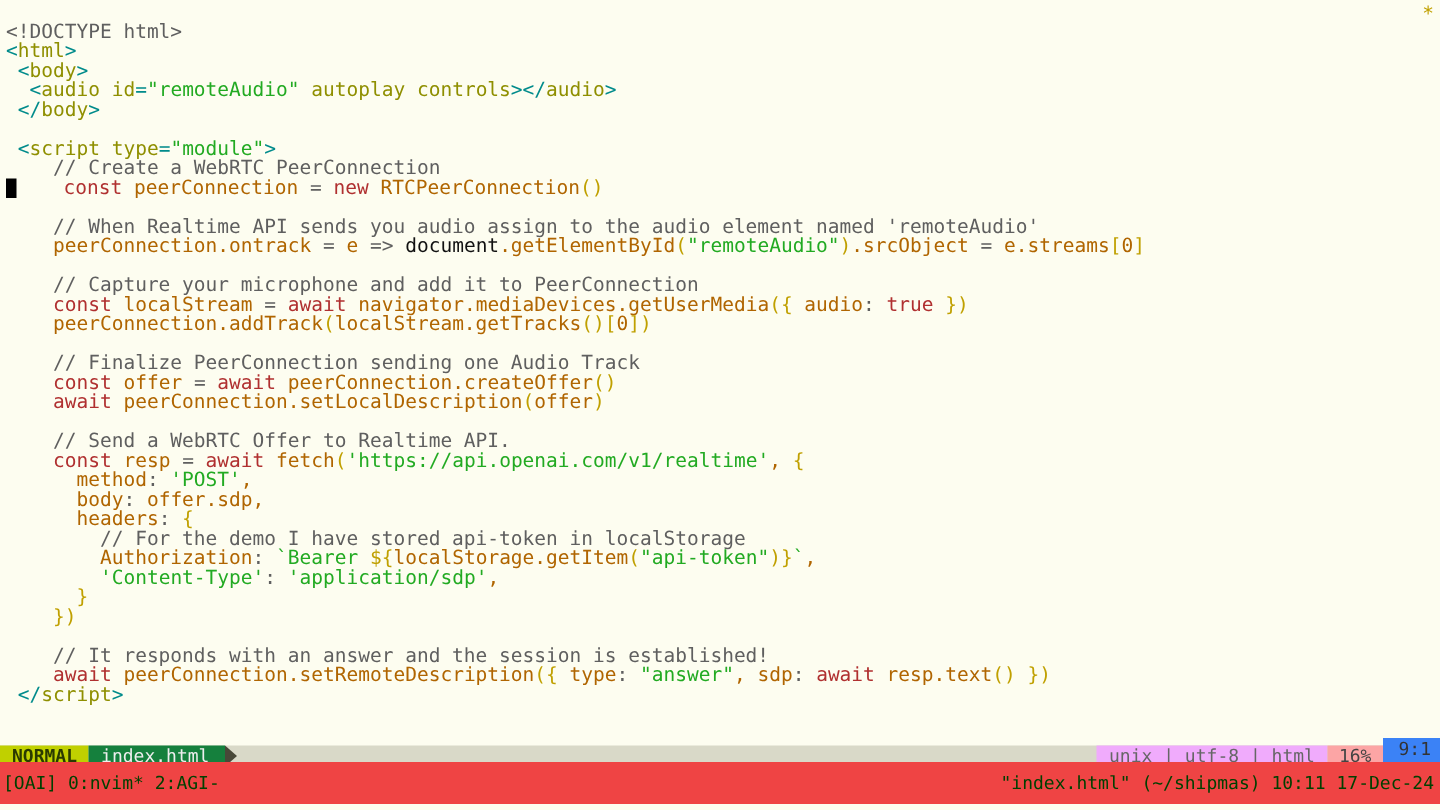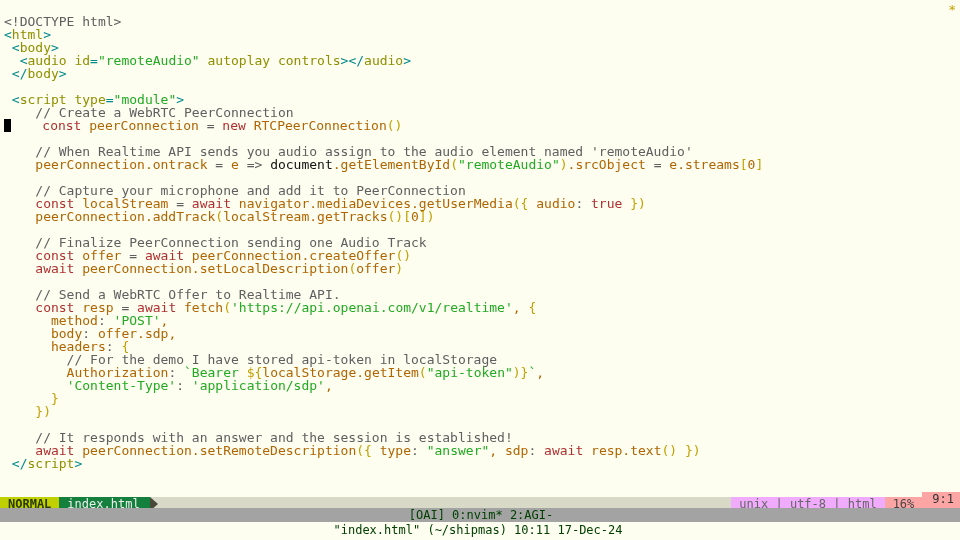--- a/index.html
+++ b/index.html
@@ -28,28 +28,28 @@
     font-family:"DejaVu Sans Mono","Menlo","Consolas",monospace;
     font-size:12px;line-height:14px;color:#555;
     display:flex;align-items:center;
   }
   .mode-pill{background:#c0d000;color:#2a3a00;font-weight:bold;padding:0 8px;}
   .file-pill{background:#15803d;color:#eee;padding:0 10px 0 8px;}
   .arrow-r{width:0;height:0;border-top:7px solid transparent;border-bottom:7px solid transparent;border-left:8px solid #484838;}
   .status-spacer{flex:1;}
   .enc-pill{background:#f0abfc;color:#666;padding:0 8px;}
   .pct-pill{background:#fca5a5;color:#444;padding:0 8px;}
-  .pos-pill{background:#fca5a5;color:#333;padding:0 6px 10px 10px;}
+  .pos-pill{background:#3b82f6;color:#333;padding:0 6px 10px 10px;}
 
   .tmuxline{
-    position:absolute;left:0;top:508px;width:960px;height:14px;
-    background:#a3a3a3;
+    position:absolute;left:0;top:508px;width:960px;height:28px;
+    background:#ef4444;
     font-family:"DejaVu Sans Mono","Menlo","Consolas",monospace;
     font-size:12px;line-height:15px;color:#004000;
-    display:flex;align-items:center;flex-direction:column;
+    display:flex;align-items:center;
   }
   .tmux-left{padding-left:2px;}
   .tmux-spacer{flex:1;}
   .tmux-right{padding-right:4px;}
 
   .top-slice{position:absolute;right:4px;top:2px;color:#c0a000;font-family:monospace;font-size:13px;}
 </style>
 </head>
 <body>
 

